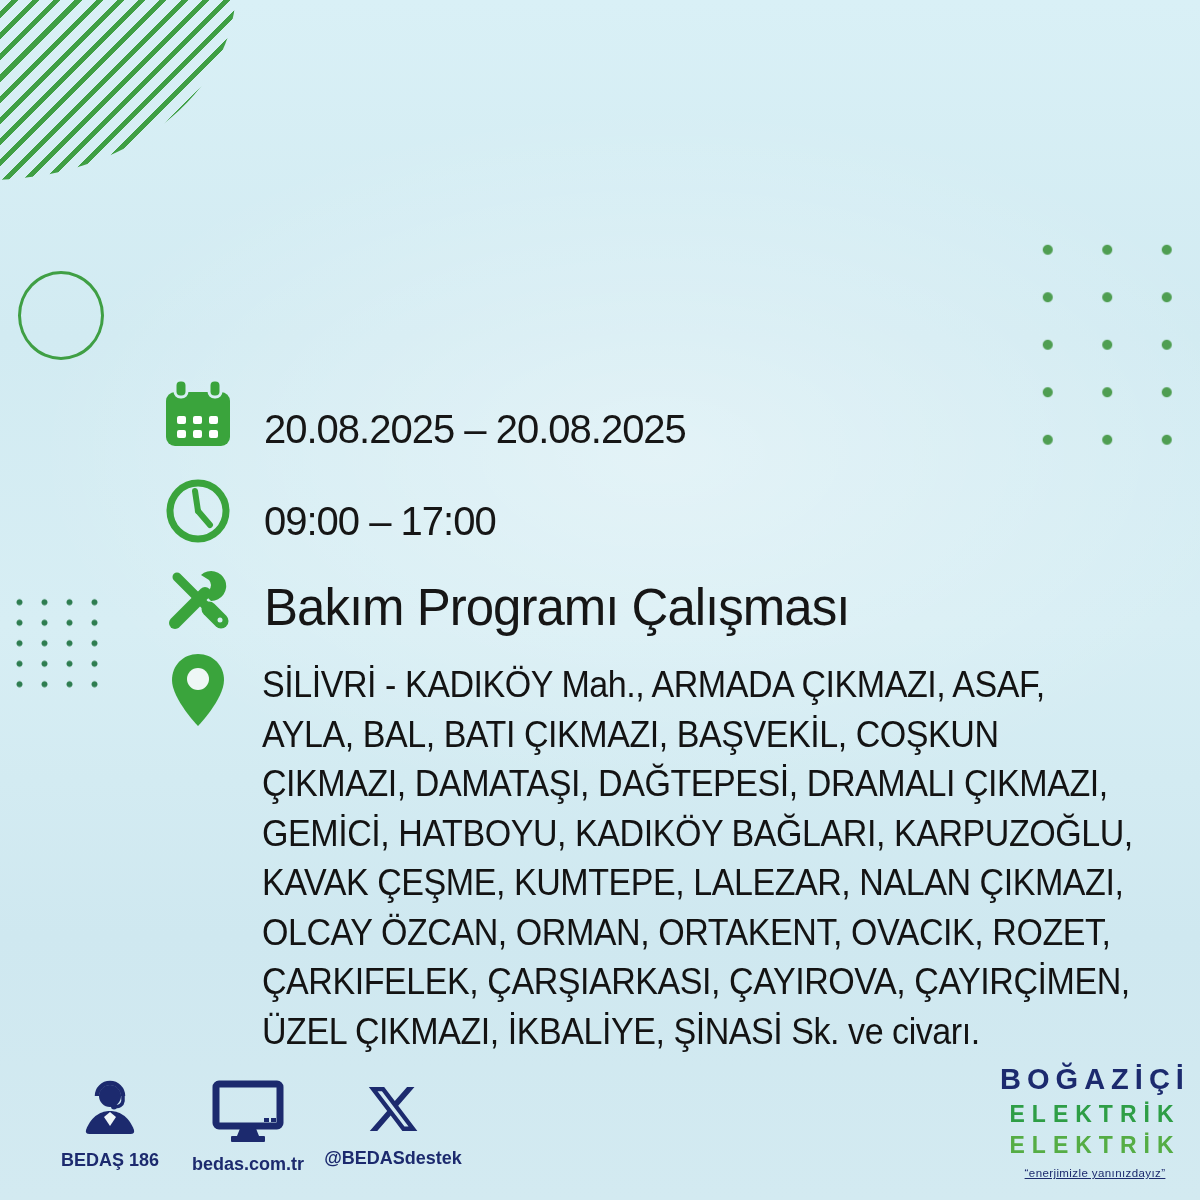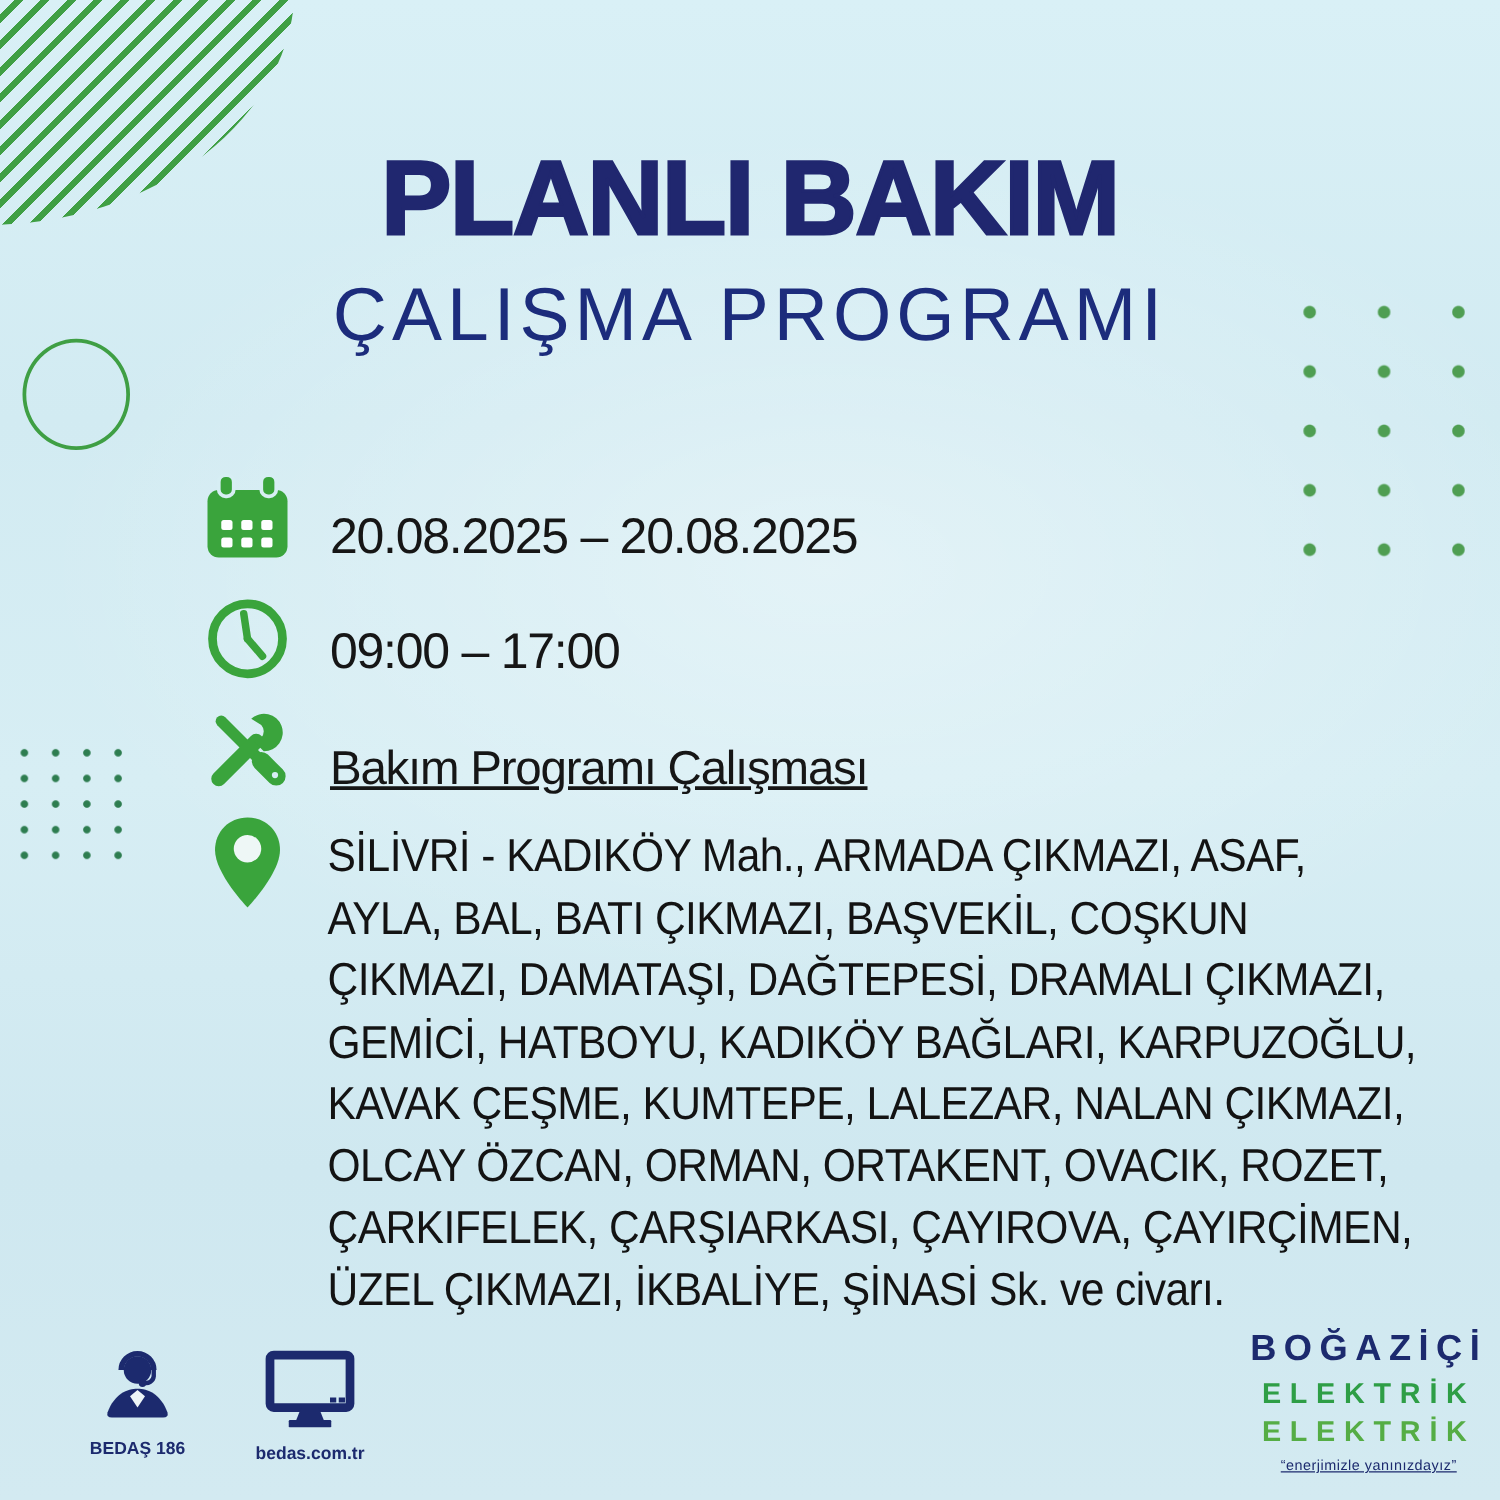--- a/index.html
+++ b/index.html
@@ -43,53 +43,49 @@
   
   .row{position:absolute;left:160px;display:flex;align-items:flex-end;}
   .row .icon-box{flex:0 0 auto;display:flex;align-items:center;justify-content:center;}
   .row-date{top:376px;}
   .row-time{top:478px;}
   .row-work{top:563px;}
   .row-loc{top:650px;align-items:flex-start;}
   .row-text{
     margin-left:28px;font-size:40px;color:#161616;letter-spacing:-1px;white-space:nowrap;
   }
-  .row-work .row-text{font-size:38px;text-decoration:underline;}
+  .row-work .row-text{font-size:51px;}
   .loc-lines{margin-left:26px;margin-top:10px;}
   .loc-line{
     font-size:37px;line-height:49.5px;color:#131313;letter-spacing:-0.5px;white-space:nowrap;
     transform:scaleX(0.92);transform-origin:left center;
   }
   
   .contact{position:absolute;display:flex;flex-direction:column;align-items:center;gap:12px;}
-  .contact-label{font-size:14px;font-weight:bold;color:#1c2a6e;letter-spacing:0;white-space:nowrap;}
+  .contact-label{font-size:18px;font-weight:bold;color:#1c2a6e;letter-spacing:0;white-space:nowrap;}
   .contact-1{left:40px;top:1078px;width:140px;}
   .contact-2{left:178px;top:1080px;width:140px;}
   .contact-3{left:318px;top:1082px;width:150px;}
   .logo{position:absolute;right:10px;top:1060px;width:190px;text-align:center;}
   .logo-line1{font-size:29px;font-weight:bold;color:#1c2a6e;letter-spacing:6px;line-height:1.35;}
   .logo-line2{font-size:23px;font-weight:bold;color:#2e9e46;letter-spacing:7px;line-height:1.35;}
   .logo-line3{font-size:23px;font-weight:bold;color:#55ad45;letter-spacing:7px;line-height:1.35;}
   .logo-tagline{font-size:11.5px;color:#1c2a6e;margin-top:6px;letter-spacing:0.4px;text-decoration:underline;}
   svg{display:block;}
 </style>
 </head>
 <body>
 
 <div class="poster">
 
   <div class="stripes"></div>
   <div class="circle-outline"></div>
   <div class="dots-left"></div>
   <div class="dots-right"></div>
 
-  <div class="header">
-    <div class="title-main">PLANLI BAKIM</div>
-    <div class="title-sub">ÇALIŞMA PROGRAMI</div>
-  </div>
 
   <div class="row row-date">
     <span class="icon-box">
       <svg width="76" height="76" viewBox="0 0 76 76">
         <rect x="6" y="16" width="64" height="54" rx="9" fill="#3aa43c"></rect>
         <rect x="15" y="4" width="12" height="17" rx="5.5" fill="#3aa43c" stroke="#d7eef4" stroke-width="3"></rect>
         <rect x="49" y="4" width="12" height="17" rx="5.5" fill="#3aa43c" stroke="#d7eef4" stroke-width="3"></rect>
         <rect x="17" y="40" width="9" height="8" rx="2" fill="#fff"></rect>
         <rect x="33" y="40" width="9" height="8" rx="2" fill="#fff"></rect>
         <rect x="49" y="40" width="9" height="8" rx="2" fill="#fff"></rect>
@@ -166,20 +162,28 @@
         <rect x="5" y="4" width="64" height="42" rx="3" fill="none" stroke="#1c2a6e" stroke-width="7"></rect>
         <rect x="53" y="38" width="5" height="4" fill="#1c2a6e"></rect>
         <rect x="60" y="38" width="5" height="4" fill="#1c2a6e"></rect>
         <path d="M30 46 h14 l4 10 h-22 z" fill="#1c2a6e"></path>
         <rect x="20" y="56" width="34" height="6" rx="1" fill="#1c2a6e"></rect>
       </svg>
     </span>
     <span class="contact-label">bedas.com.tr</span>
   </div>
 
+  <div class="contact contact-3">
+    <span>
+      <svg width="54" height="54" viewBox="0 0 24 24">
+        <path fill="#1c2a6e" d="M18.244 2.25h3.308l-7.227 8.26 8.502 11.24H16.17l-5.214-6.817L4.99 21.75H1.68l7.73-8.835L1.254 2.25H8.08l4.713 6.231zm-1.161 17.52h1.833L7.084 4.126H5.117z"></path>
+      </svg>
+    </span>
+    <span class="contact-label">@BEDASdestek</span>
+  </div>
 
   <div class="logo">
     <div class="logo-line1">BOĞAZİÇİ</div>
     <div class="logo-line2">ELEKTRİK</div>
     <div class="logo-line3">ELEKTRİK</div>
     <div class="logo-tagline">“enerjimizle yanınızdayız”</div>
   </div>
 
 </div>
 

